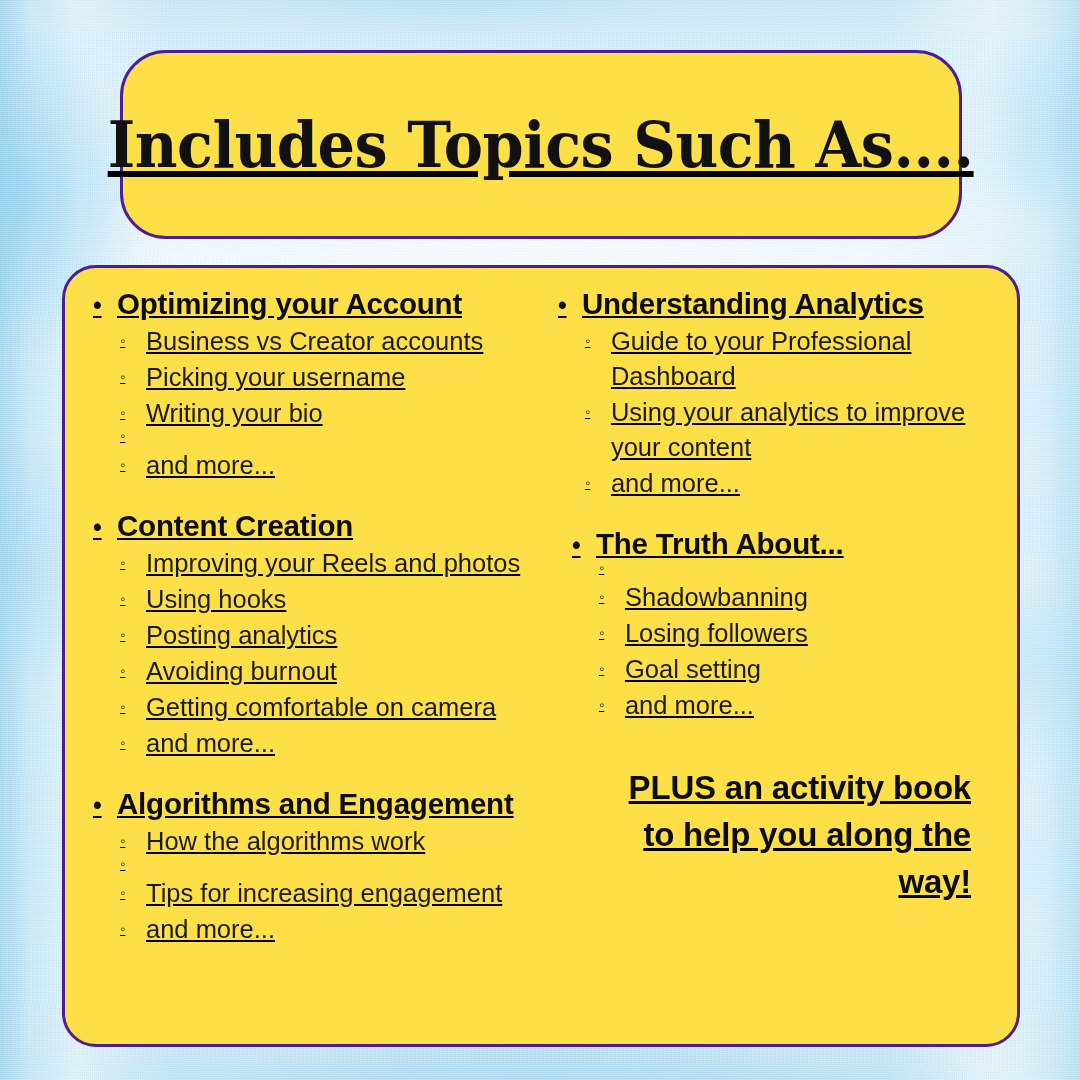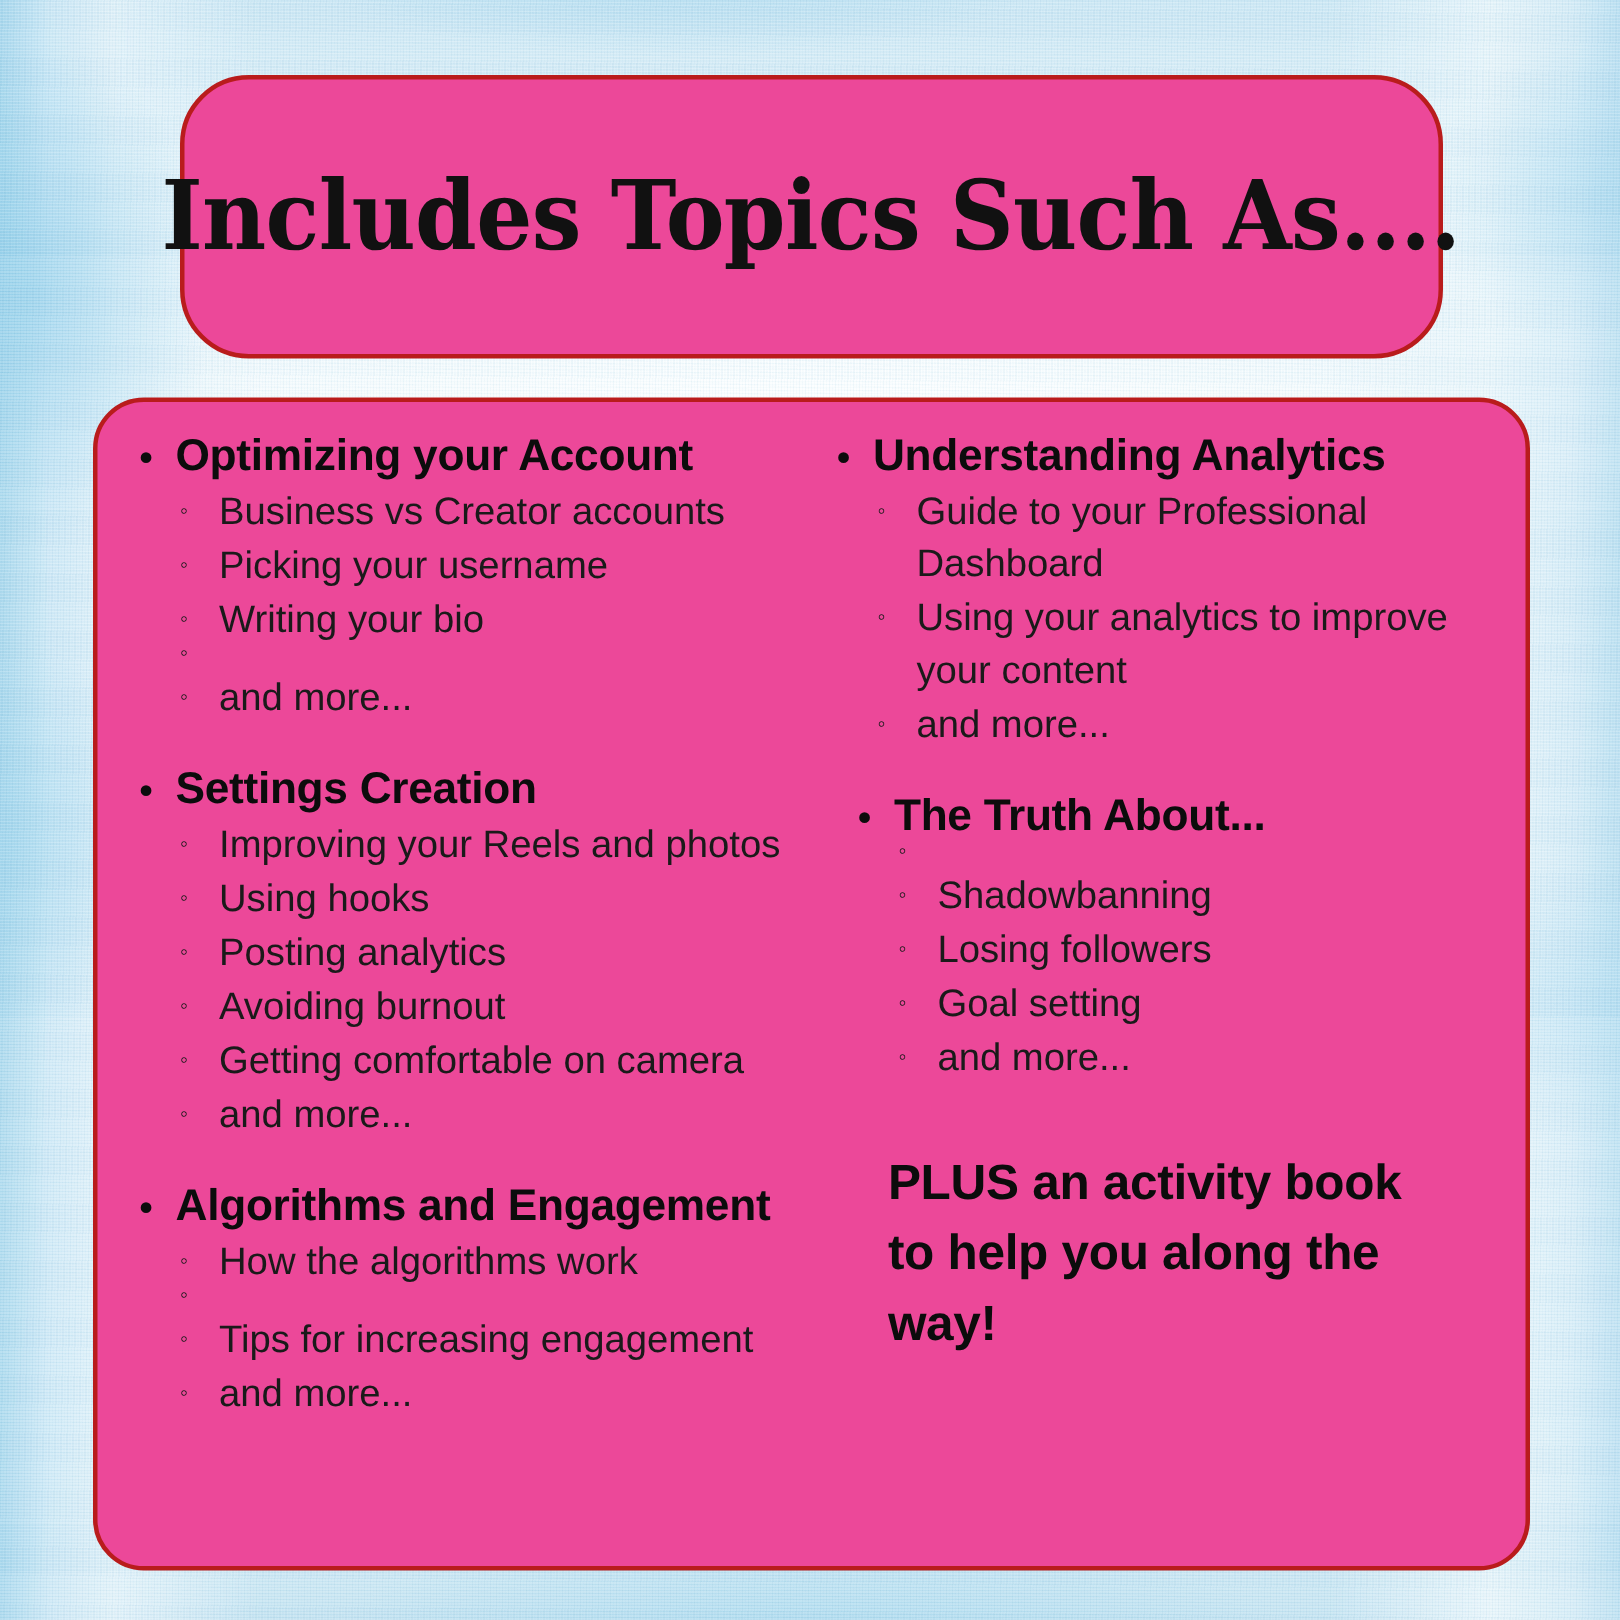--- a/index.html
+++ b/index.html
@@ -65,23 +65,24 @@
     background-image:
       repeating-linear-gradient(0deg,
         rgba(255,255,255,.30) 0px, rgba(255,255,255,.30) 1px,
         rgba(176,210,226,.10) 1px, rgba(176,210,226,.10) 2px);
     opacity: .6;
   }
 
   
   .card {
     position: absolute;
-    background: #ec4899;
-    border: 3px solid #b91c1c;
+    background: #fde047;
+    border: 3px solid #4c1d95;
     box-sizing: border-box;
+    text-decoration: underline;
   }
   #title-card {
     left: 120px;
     top: 50px;
     width: 842px;
     height: 189px;
     border-radius: 46px;
     display: flex;
     align-items: center;
     justify-content: center;
@@ -154,21 +155,21 @@
     line-height: 1;
     color: #1a1a1a;
     position: relative;
     top: -4px;
   }
   .sub-item .sub-text { flex: 1; }
 
   
   #plus-callout {
     margin-top: 42px;
-    text-align: left;
+    text-align: right;
     font-weight: 700;
     font-size: 33px;
     line-height: 1.42;
     color: #0c0c0c;
     letter-spacing: -0.2px;
     padding: 0 26px 0 34px;
   }
 </style>
 </head>
 <body>
@@ -210,21 +211,21 @@
             </div>
             <div class="sub-item">
               <span class="bullet">◦</span>
               <span class="sub-text">and more...</span>
             </div>
           </div>
         </div>
         <div class="group">
           <div class="group-heading">
             <span class="bullet">•</span>
-            <span>Settings Creation</span>
+            <span>Content Creation</span>
           </div>
           <div class="sub-list">
             <div class="sub-item">
               <span class="bullet">◦</span>
               <span class="sub-text">Improving your Reels and photos</span>
             </div>
             <div class="sub-item">
               <span class="bullet">◦</span>
               <span class="sub-text">Using hooks</span>
             </div>

